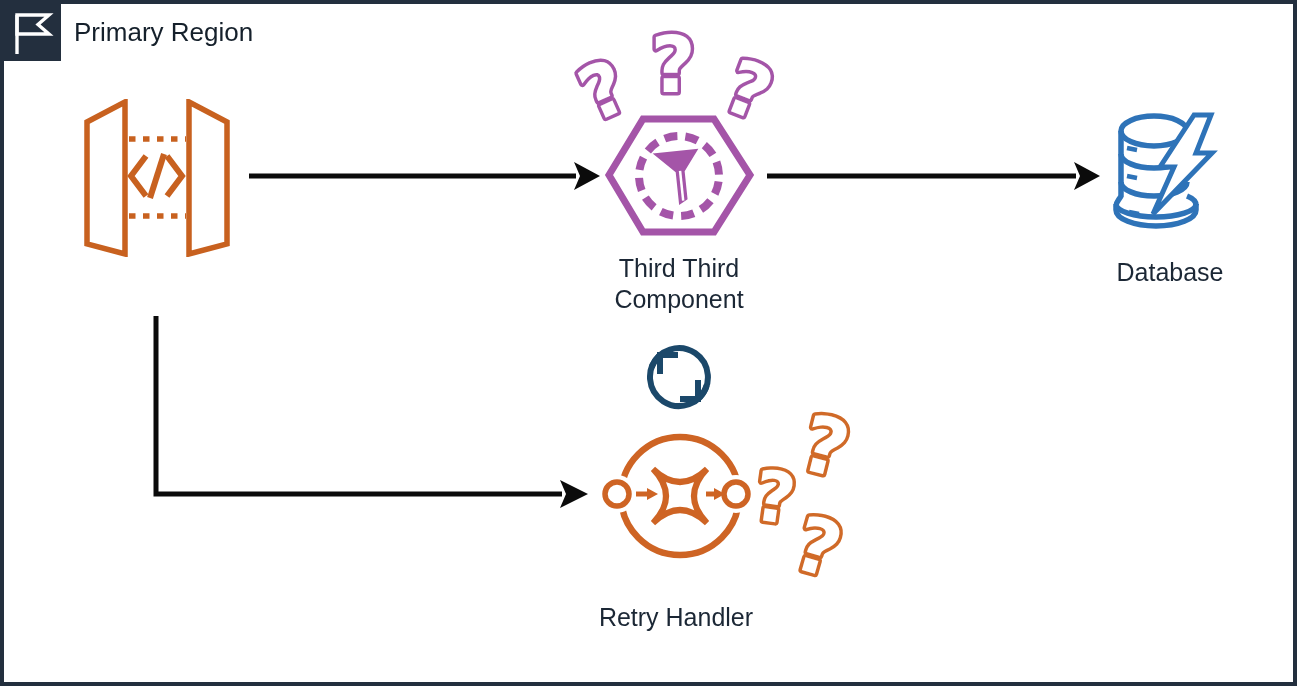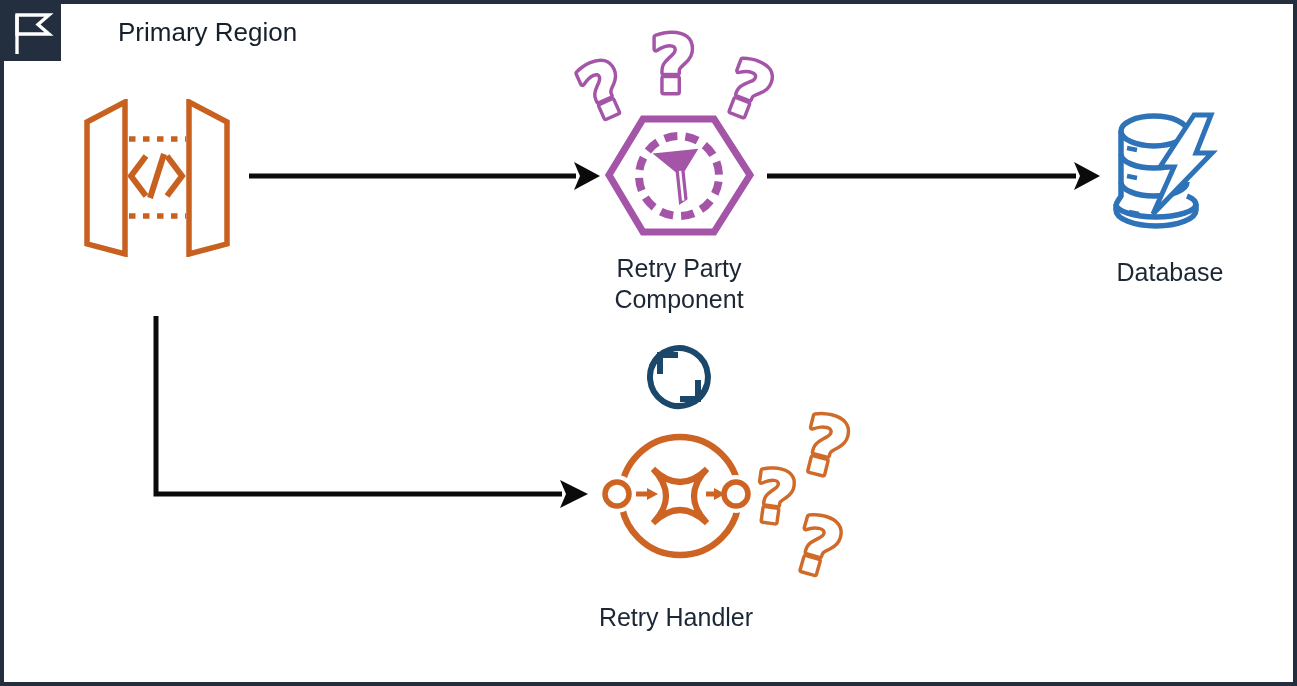--- a/index.html
+++ b/index.html
@@ -3,21 +3,21 @@
 <meta charset="utf-8">
 <style>
   html,body{margin:0;padding:0;background:#fff;}
   #canvas{
     position:relative;width:1297px;height:686px;box-sizing:border-box;
     border:4px solid #232F3E;background:#fff;overflow:hidden;
     font-family:"Liberation Sans",sans-serif;
   }
   .abs{position:absolute;}
   #flag-badge{left:0;top:0;width:57px;height:57px;background:#232F3E;}
-  #region-title{left:70px;top:13px;font-size:26px;color:#15202B;white-space:nowrap;margin-left:44px;}
+  #region-title{left:70px;top:13px;font-size:26px;color:#15202B;white-space:nowrap;}
   .node-label{font-size:25px;color:#1B2735;text-align:center;line-height:31px;}
   #api-label{left:52px;top:272px;width:200px;}
   #tp-label{left:572px;top:249px;width:206px;}
   #db-label{left:1066px;top:253px;width:200px;}
   #retry-label{left:572px;top:598px;width:200px;}
   svg{display:block;}
   .qm{font-family:"DejaVu Sans",sans-serif;font-weight:bold;fill:#ffffff;paint-order:stroke;stroke-linejoin:round;}
 </style>
 </head>
 <body>
@@ -115,17 +115,17 @@
     <circle cx="136" cy="62" r="19" fill="#ffffff"></circle>
     <circle cx="17" cy="62" r="12" stroke="#CE6424" stroke-width="5.5" fill="#ffffff"></circle>
     <circle cx="136" cy="62" r="12" stroke="#CE6424" stroke-width="5.5" fill="#ffffff"></circle>
     <path d="M53,37 Q80,63 107,37 Q81,64 107,91 Q80,65 53,91 Q79,64 53,37 Z" stroke="#CE6424" stroke-width="6" fill="#ffffff" stroke-linejoin="miter"></path>
     <path d="M36,62 H47" stroke="#CE6424" stroke-width="5"></path>
     <polygon points="47,56 58,62 47,68" fill="#CE6424"></polygon>
     <path d="M106,62 H114" stroke="#CE6424" stroke-width="5"></path>
     <polygon points="114,56 125,62 114,68" fill="#CE6424"></polygon>
   </svg>
 
-  <div class="abs node-label" id="tp-label">Retry Party Component</div>
+  <div class="abs node-label" id="tp-label">Third Third Component</div>
   <div class="abs node-label" id="db-label">Database</div>
   <div class="abs node-label" id="retry-label">Retry Handler</div>
 
 </div>
 
 </body></html>

